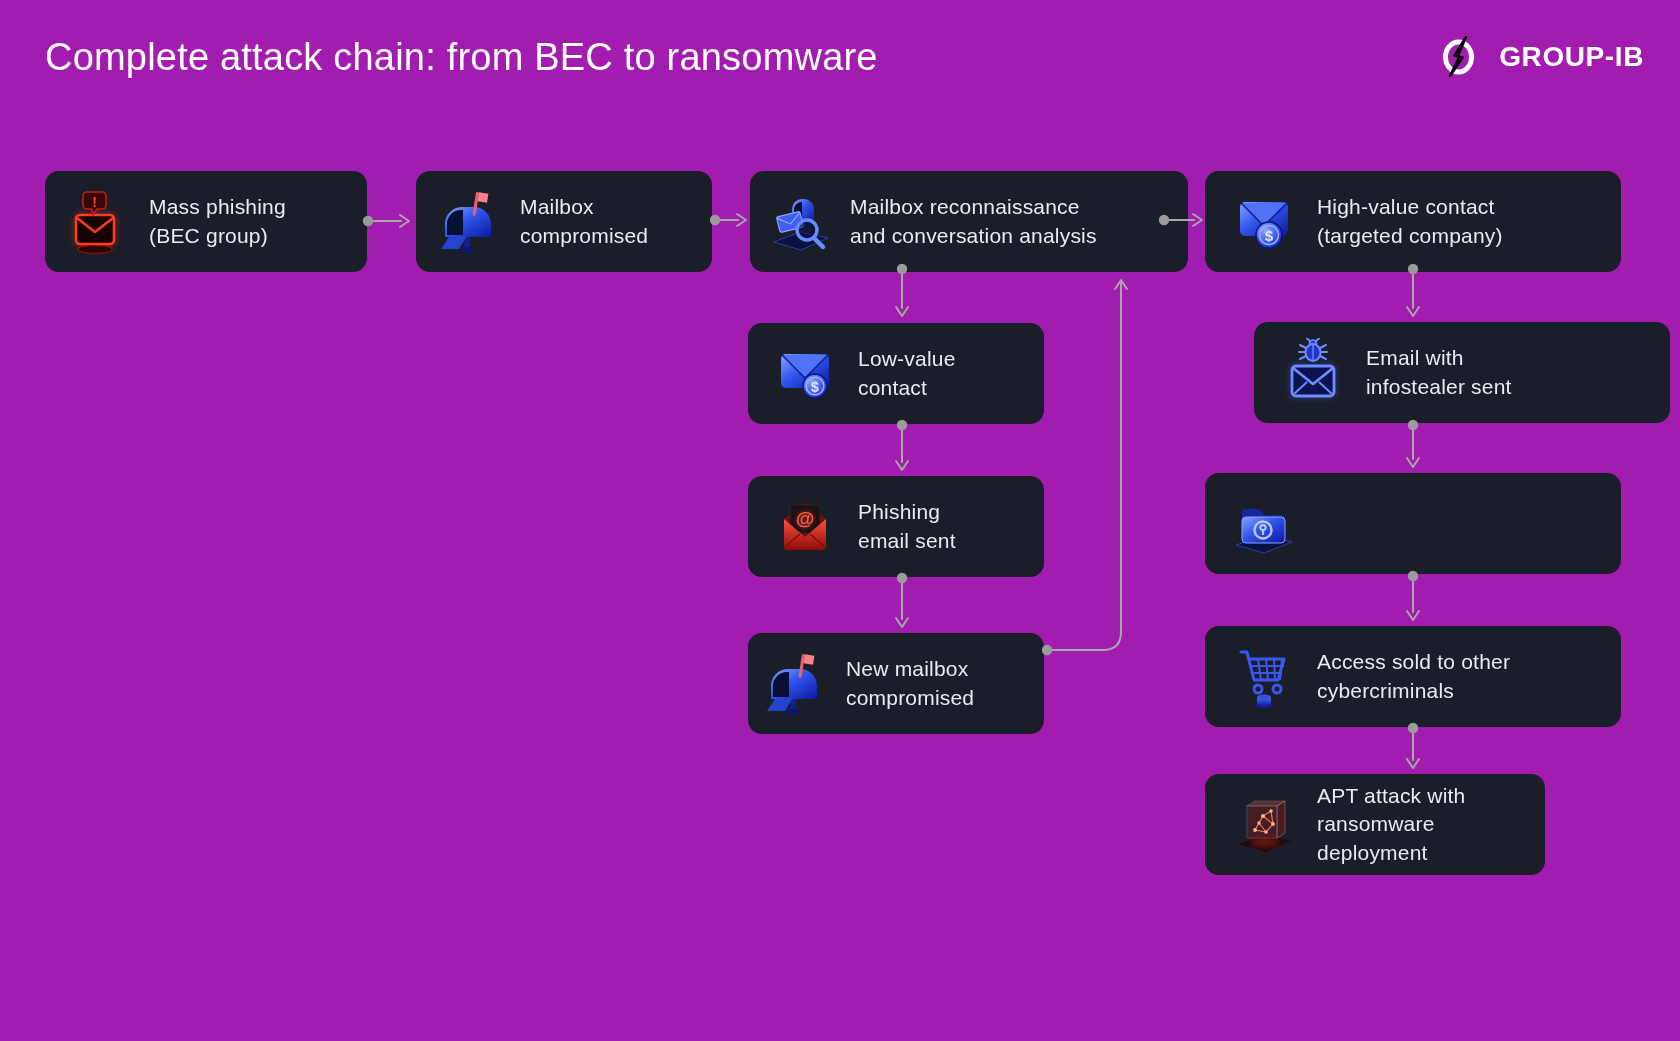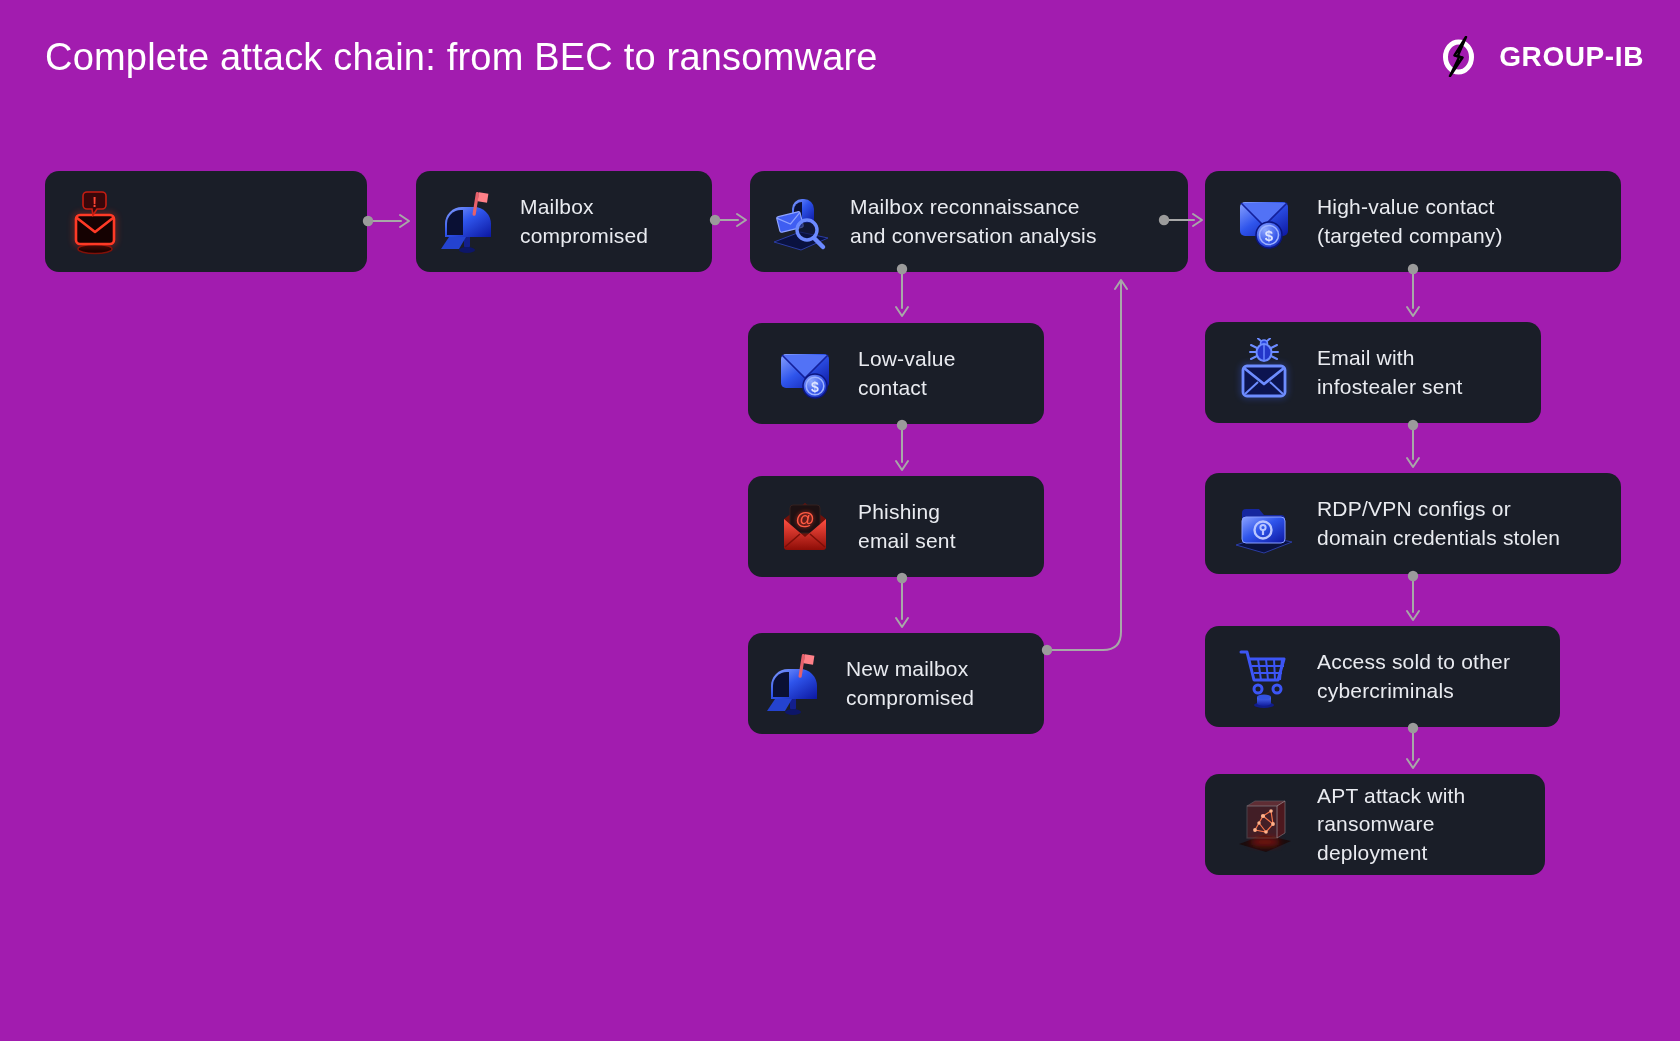--- a/index.html
+++ b/index.html
@@ -66,20 +66,24 @@
     <span class="icon">
       <svg width="62" height="70" viewBox="0 0 62 70">
         <ellipse cx="30" cy="62" rx="17" ry="4.5" fill="#190101" stroke="#801109" stroke-width="1.5"></ellipse>
         <rect x="11" y="28" width="38" height="29" rx="4" fill="none" stroke="#ff2d1a" stroke-width="6" opacity=".3" filter="url(#blur3)"></rect>
         <rect x="11" y="28" width="38" height="29" rx="4" fill="#150202" stroke="#ff3a26" stroke-width="2.6"></rect>
         <path d="M12,31 L30,45 L48,31" fill="none" stroke="#ff3a26" stroke-width="2.6" stroke-linejoin="round" stroke-linecap="round"></path>
         <path d="M22,5 h15 a4,4 0 0 1 4,4 v9 a4,4 0 0 1 -4,4 h-5 l-4,6 -1,-6 h-5 a4,4 0 0 1 -4,-4 v-9 a4,4 0 0 1 4,-4 z" fill="#38070a" stroke="#c51d12" stroke-width="1.6"></path>
         <text x="29.5" y="20" text-anchor="middle" font-size="14" font-weight="bold" fill="#ff4534">!</text>
       </svg>
     </span>
+    <span class="label">
+      <span>Mass phishing</span>
+      <span>(BEC group)</span>
+    </span>
   </div>
 
   <div class="card" style="left:416px;top:171px;width:296px">
     <span class="icon">
       <svg width="62" height="70" viewBox="0 0 62 70">
         <rect x="28" y="48" width="6" height="13" rx="2" fill="#131f8d"></rect>
         <ellipse cx="31" cy="63" rx="8" ry="3" fill="#0d1668"></ellipse>
         <path d="M13,50 L30,50 L23,62 L5,62 z" fill="#2443cf"></path>
         <path d="M9,50 V37 a17,17 0 0 1 17,-17 h12 a17,17 0 0 1 17,17 v13 z" fill="url(#gB)"></path>
         <path d="M11,48 V37 a14,14 0 0 1 14,-14 h2 v25 z" fill="#0a1034"></path>
@@ -179,21 +183,21 @@
           <path d="M41,5 h9.5 v9 h-9.5 z" fill="#ff8088"></path>
         </g>
       </svg>
     </span>
     <span class="label">
       <span>New mailbox</span>
       <span>compromised</span>
     </span>
   </div>
 
-  <div class="card" style="left:1205px;top:322px;width:336px;padding-left:28px">
+  <div class="card" style="left:1254px;top:322px;width:416px;padding-left:28px">
     <span class="icon">
       <svg width="62" height="70" viewBox="0 0 62 70">
         <g stroke="#6d8cff" stroke-width="2" fill="none" stroke-linecap="round">
           <path d="M24,10 l-6,-3 M24,14 h-7 M24,18 l-6,3 M38,10 l6,-3 M38,14 h7 M38,18 l6,3"></path>
           <path d="M28,3 l-3,-2.5 M34,3 l3,-2.5"></path>
         </g>
         <circle cx="31" cy="5.5" r="3.5" fill="#2b46e0" stroke="#6d8cff" stroke-width="1.6"></circle>
         <ellipse cx="31" cy="14.5" rx="7.5" ry="8.5" fill="#2336c9" stroke="#6d8cff" stroke-width="2"></ellipse>
         <line x1="31" y1="7" x2="31" y2="23" stroke="#6d8cff" stroke-width="1.4"></line>
         <rect x="10" y="28" width="42" height="30" rx="4" fill="none" stroke="#3d62ff" stroke-width="6" opacity=".3" filter="url(#blur3)"></rect>
@@ -212,27 +216,23 @@
     <span class="icon">
       <svg width="62" height="70" viewBox="0 0 62 70">
         <path d="M3,56 L31,47 L59,53 L31,64 z" fill="#0a1240" stroke="#2b3ca3" stroke-width="1"></path>
         <path d="M13,20 h13 l5,6 h17 a4,4 0 0 1 4,4 v2 H9 v-8 a4,4 0 0 1 4,-4 z" fill="#16279e"></path>
         <rect x="9" y="28" width="43" height="26" rx="4" fill="url(#gB)" stroke="#8aa0ff" stroke-width="1"></rect>
         <circle cx="30" cy="41" r="8.5" fill="none" stroke="#b9c6ff" stroke-width="2.4"></circle>
         <circle cx="30" cy="38.5" r="2.6" fill="none" stroke="#b9c6ff" stroke-width="2"></circle>
         <line x1="30" y1="41" x2="30" y2="46" stroke="#b9c6ff" stroke-width="2.2"></line>
       </svg>
     </span>
-    <span class="label">
-      <span>RDP/VPN configs or</span>
-      <span>domain credentials stolen</span>
-    </span>
-  </div>
-
-  <div class="card" style="left:1205px;top:626px;width:355px;padding-left:28px">
+  </div>
+
+  <div class="card" style="left:1205px;top:626px;width:416px;padding-left:28px">
     <span class="icon">
       <svg width="62" height="70" viewBox="0 0 62 70">
         <ellipse cx="31" cy="63" rx="10" ry="3" fill="#101c8a"></ellipse>
         <path d="M24,55 h14 v6 a7,3 0 0 1 -14,0 z" fill="url(#gB2)"></path>
         <ellipse cx="31" cy="55" rx="7" ry="2.5" fill="#3352e0"></ellipse>
         <g fill="none" stroke="#3c55f5" stroke-width="3" stroke-linecap="round" stroke-linejoin="round">
           <path d="M8,10 h6 l7,28 h24 l6,-21 H17"></path>
           <circle cx="25" cy="47" r="4"></circle>
           <circle cx="44" cy="47" r="4"></circle>
         </g>

